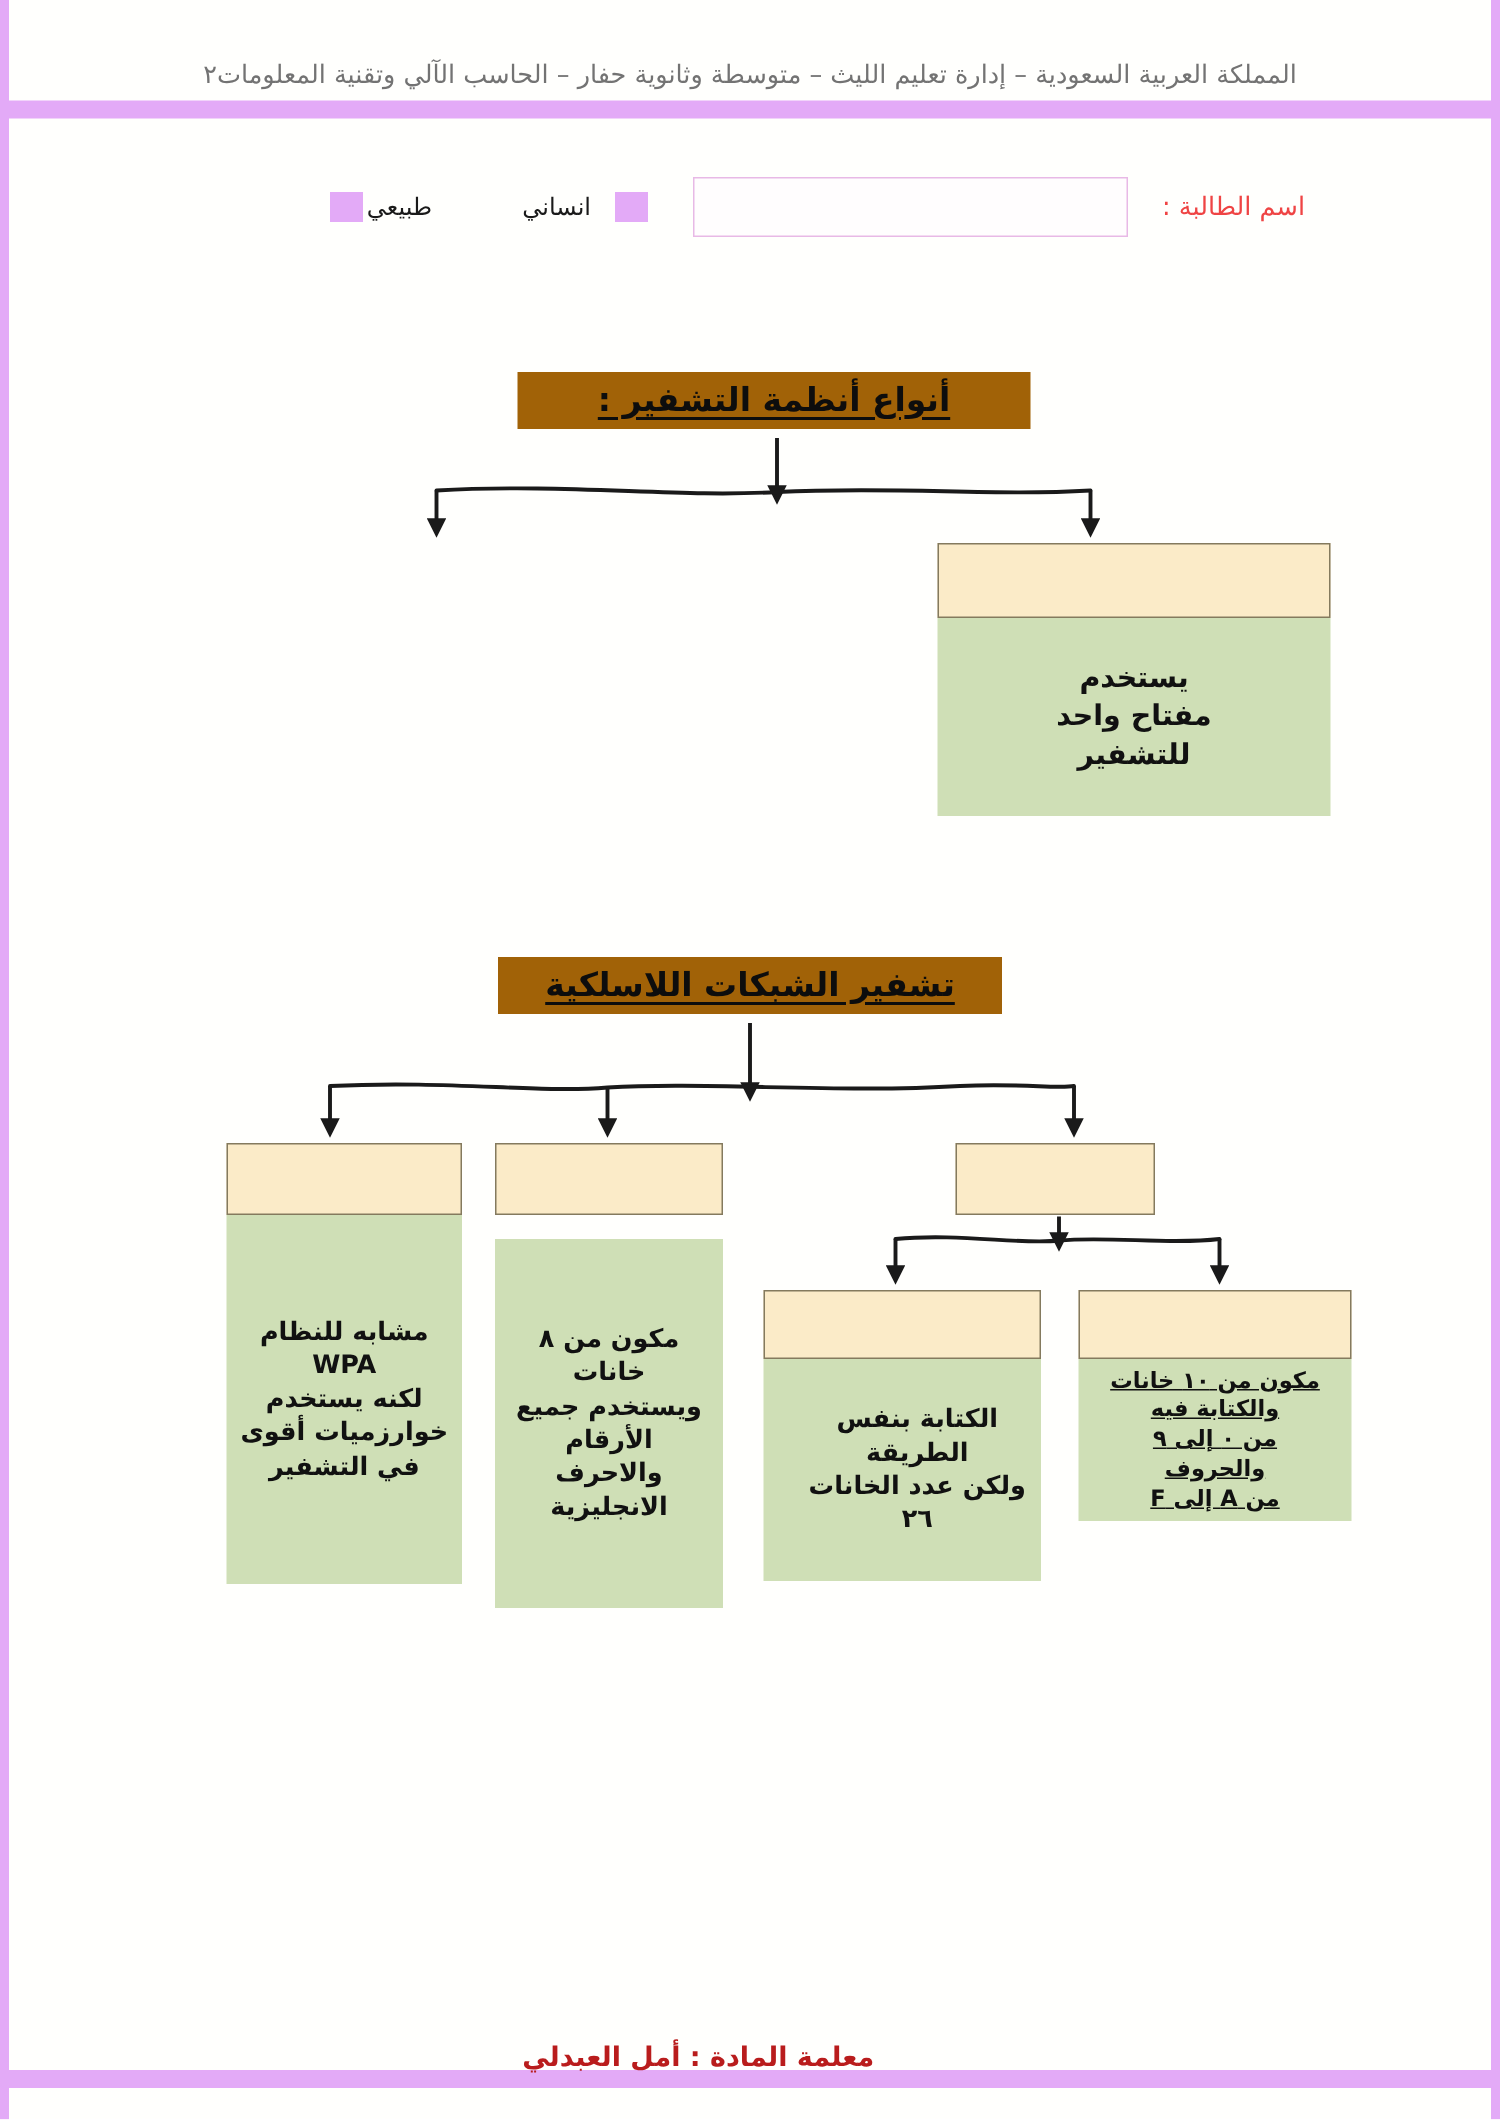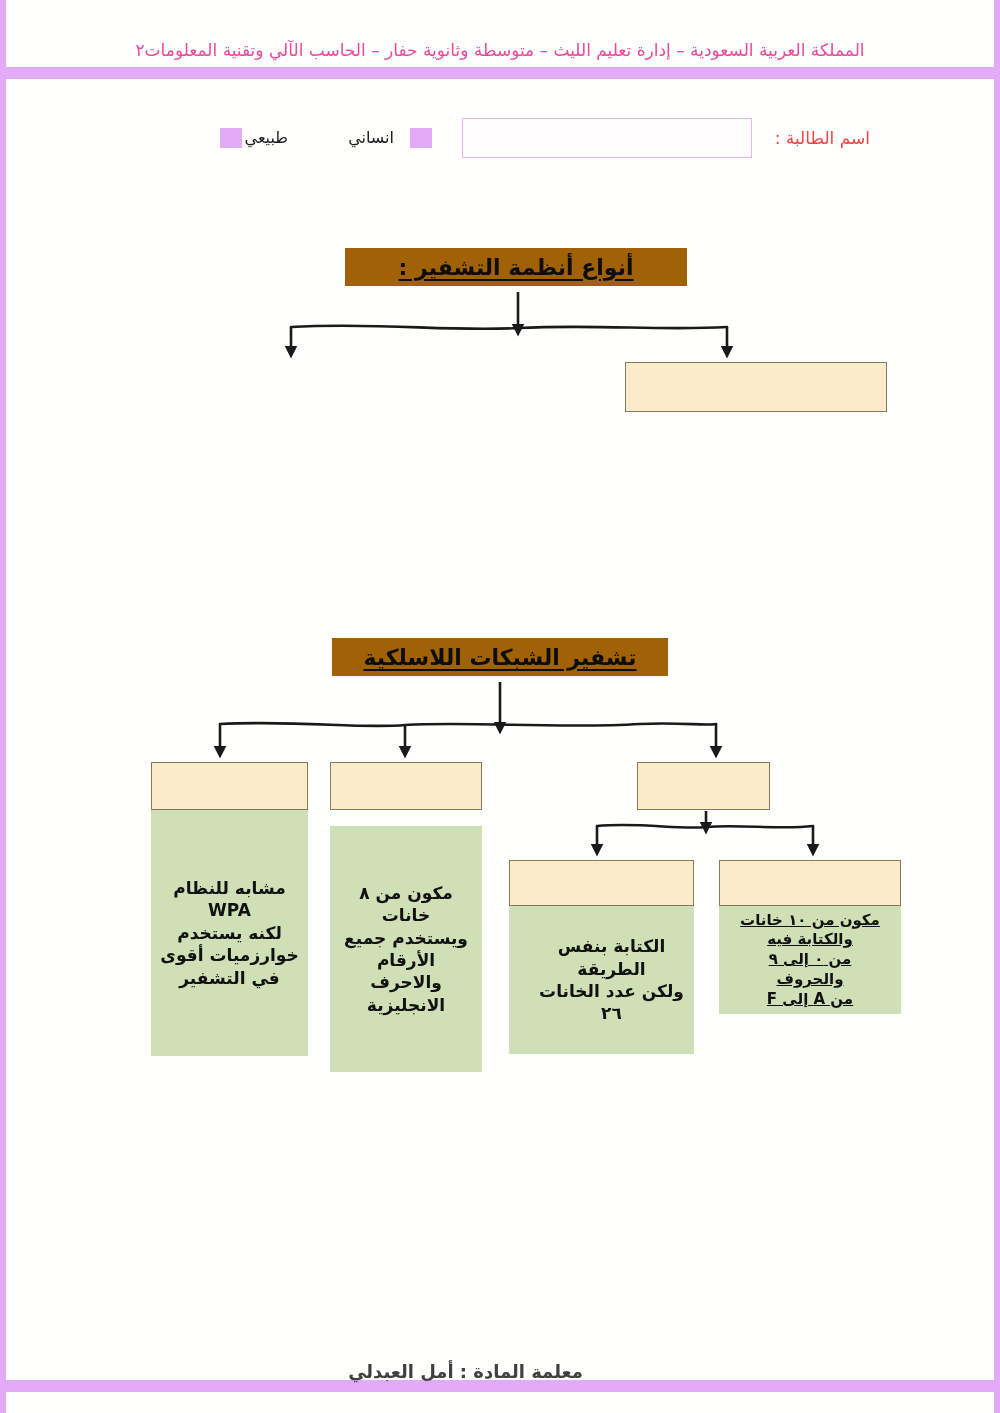--- a/index.html
+++ b/index.html
@@ -38,21 +38,21 @@
 
   
   .header-text {
     position: absolute;
     top: 40px;
     left: 0;
     width: 1000px;
     text-align: center;
     font-family: "DejaVu Sans", sans-serif;
     font-size: 17px;
-    color: #ec4899;
+    color: #737373;
     direction: rtl;
     white-space: nowrap;
     letter-spacing: -0.1px;
   }
 
   
   .info-row {
     position: absolute;
     top: 118px;
     left: 0;
@@ -188,21 +188,21 @@
   
   .footer-text {
     position: absolute;
     top: 1361px;
     left: 0;
     width: 931px;
     text-align: center;
     direction: rtl;
     font-size: 18px;
     font-weight: bold;
-    color: #404040;
+    color: #b91c1c;
     white-space: nowrap;
   }
 </style>
 </head>
 <body>
 
 <div id="page">
 
   <div class="edge-band edge-left"></div>
   <div class="edge-band edge-right"></div>
@@ -239,20 +239,23 @@
     <path d="M 291 327 C 380 322 450 332 518 328 C 600 324 660 331 727 327" fill="none" stroke="#1a1a1a" stroke-width="2.6" stroke-linecap="round"></path>
 
     <path d="M 291 327 L 291 352" fill="none" stroke="#1a1a1a" stroke-width="2.6" marker-end="url(#arrow)"></path>
 
     <path d="M 727 327 L 727 352" fill="none" stroke="#1a1a1a" stroke-width="2.6" marker-end="url(#arrow)"></path>
   </svg>
 
 
   <div class="node" id="node-sym">
     <div class="node-head"></div>
+    <div class="node-body">يستخدم
+مفتاح واحد
+للتشفير</div>
   </div>
 
   <div class="diagram-title" id="title-2">
     <span>تشفير الشبكات اللاسلكية</span>
   </div>
 
   <svg class="connectors">
 
     <line x1="500" y1="682" x2="500" y2="728" stroke="#1a1a1a" stroke-width="2.6" marker-end="url(#arrow)"></line>
 

